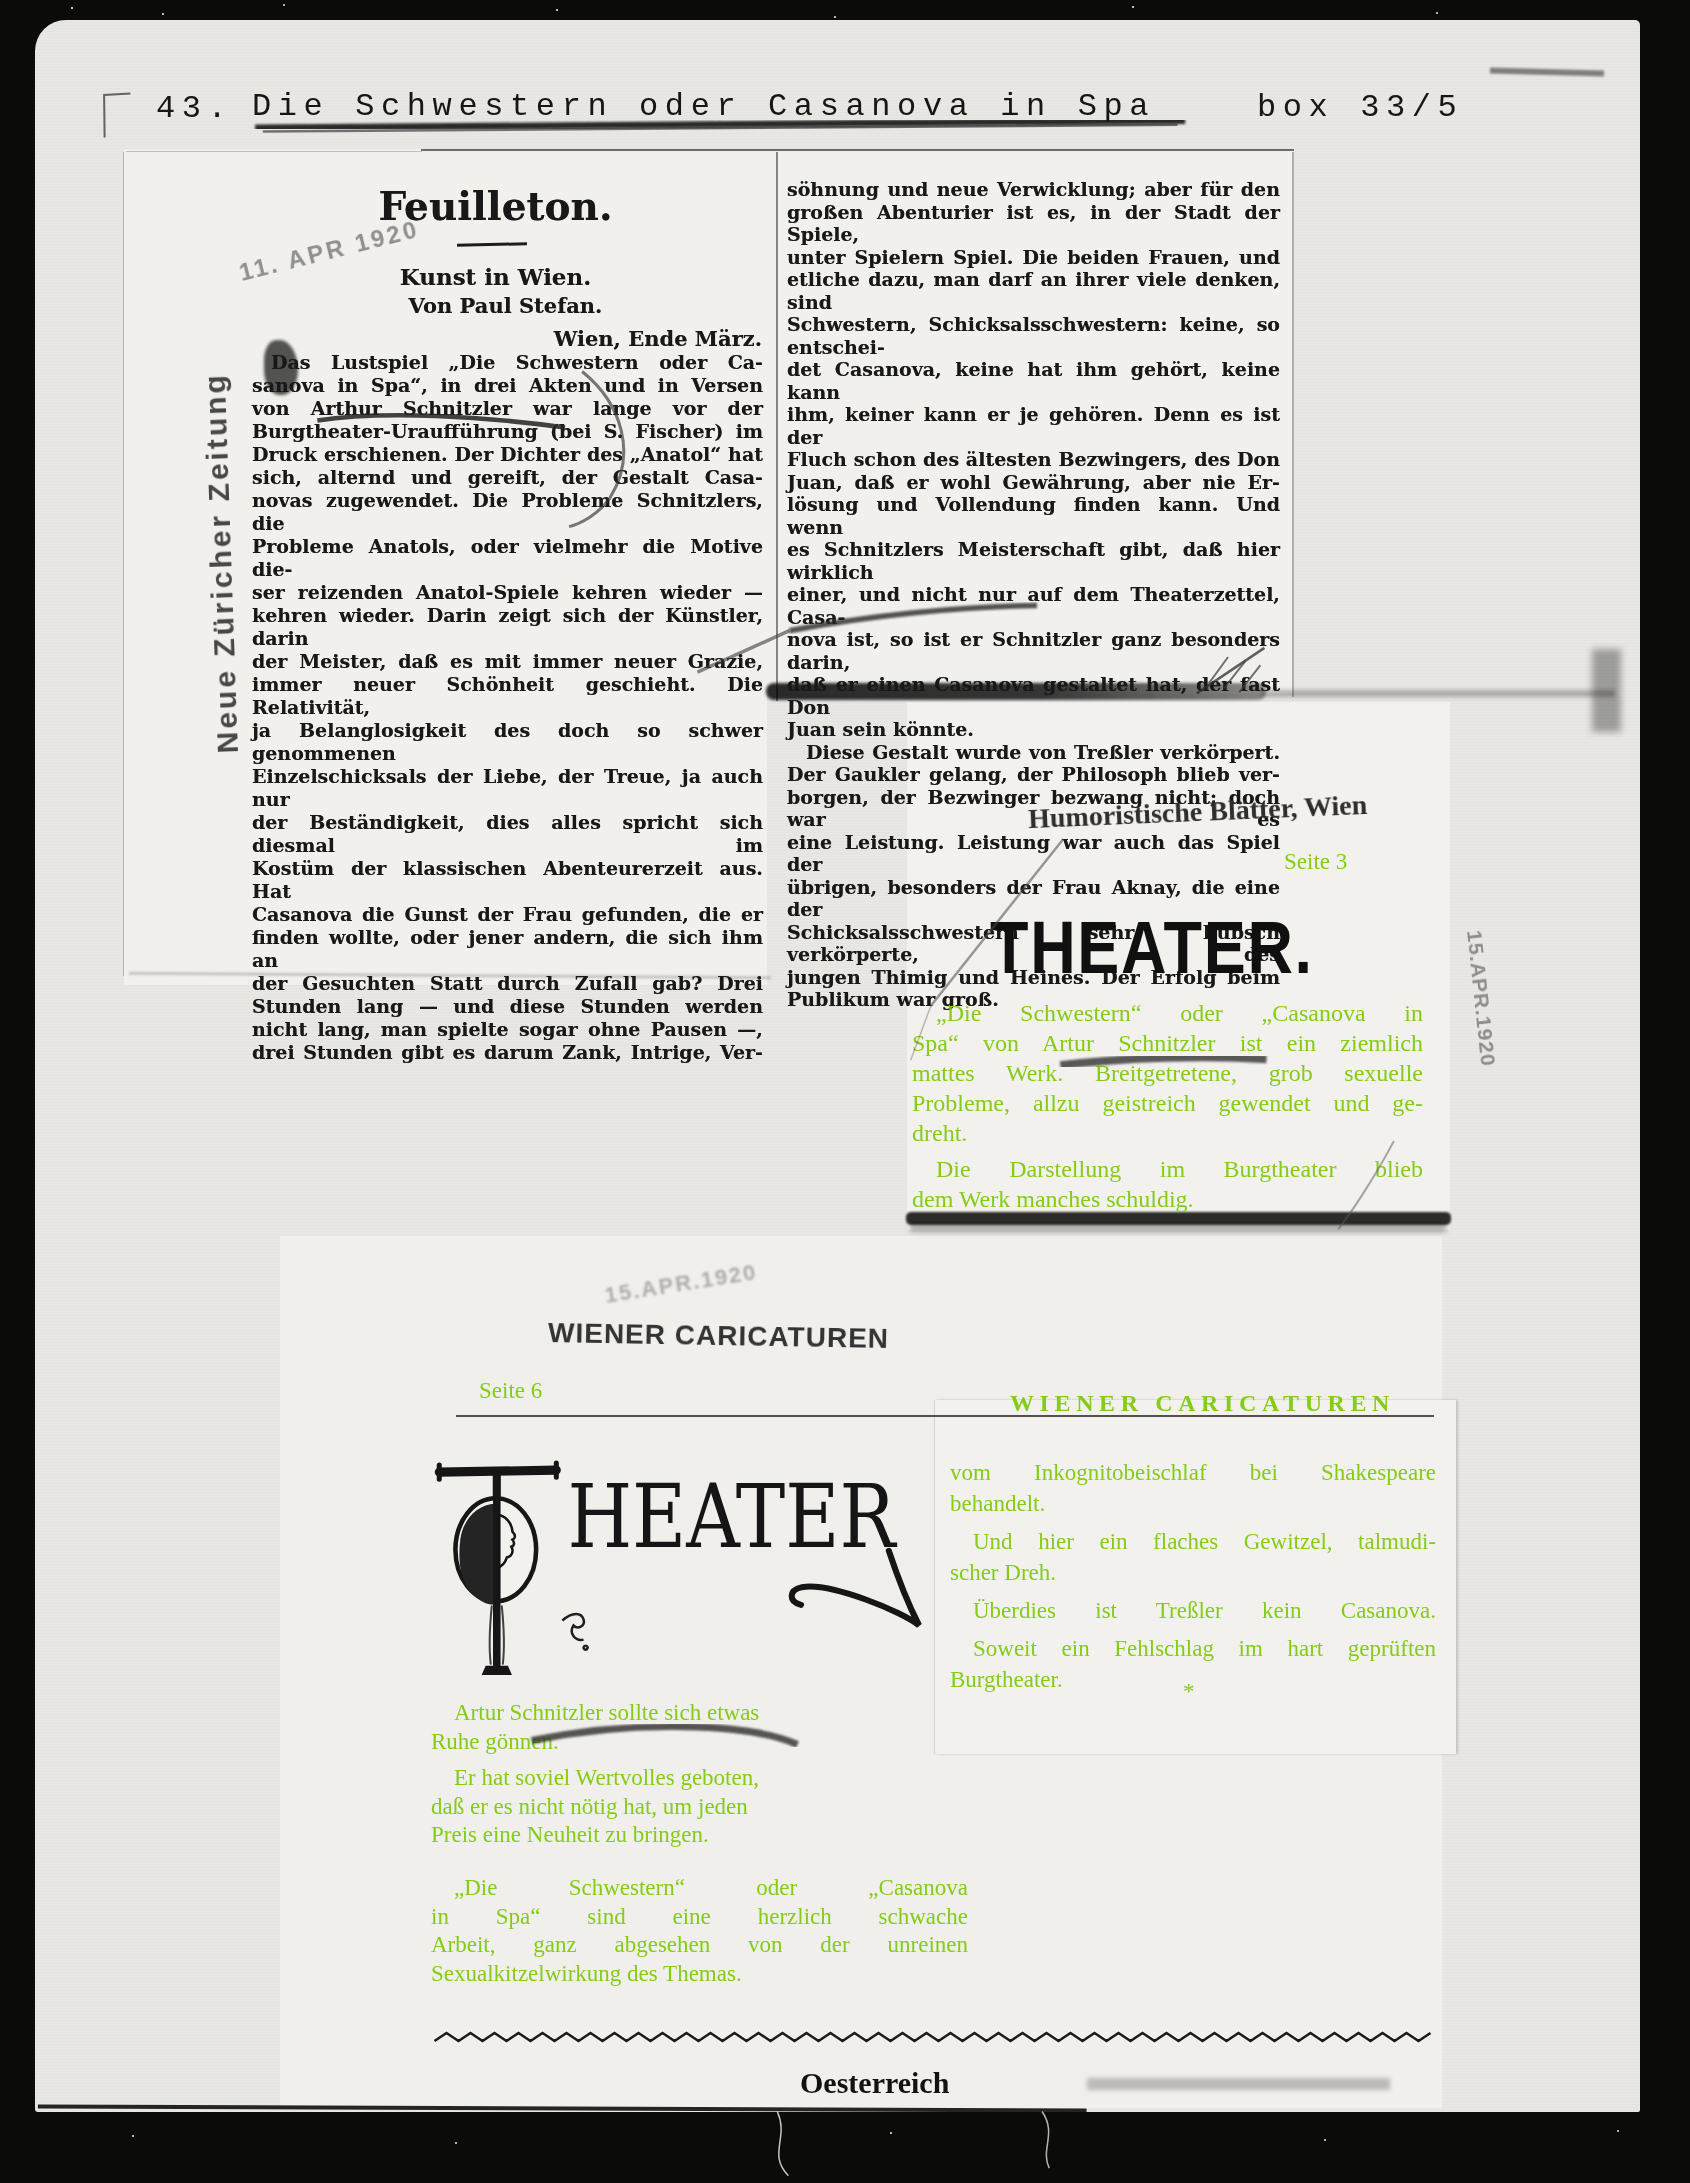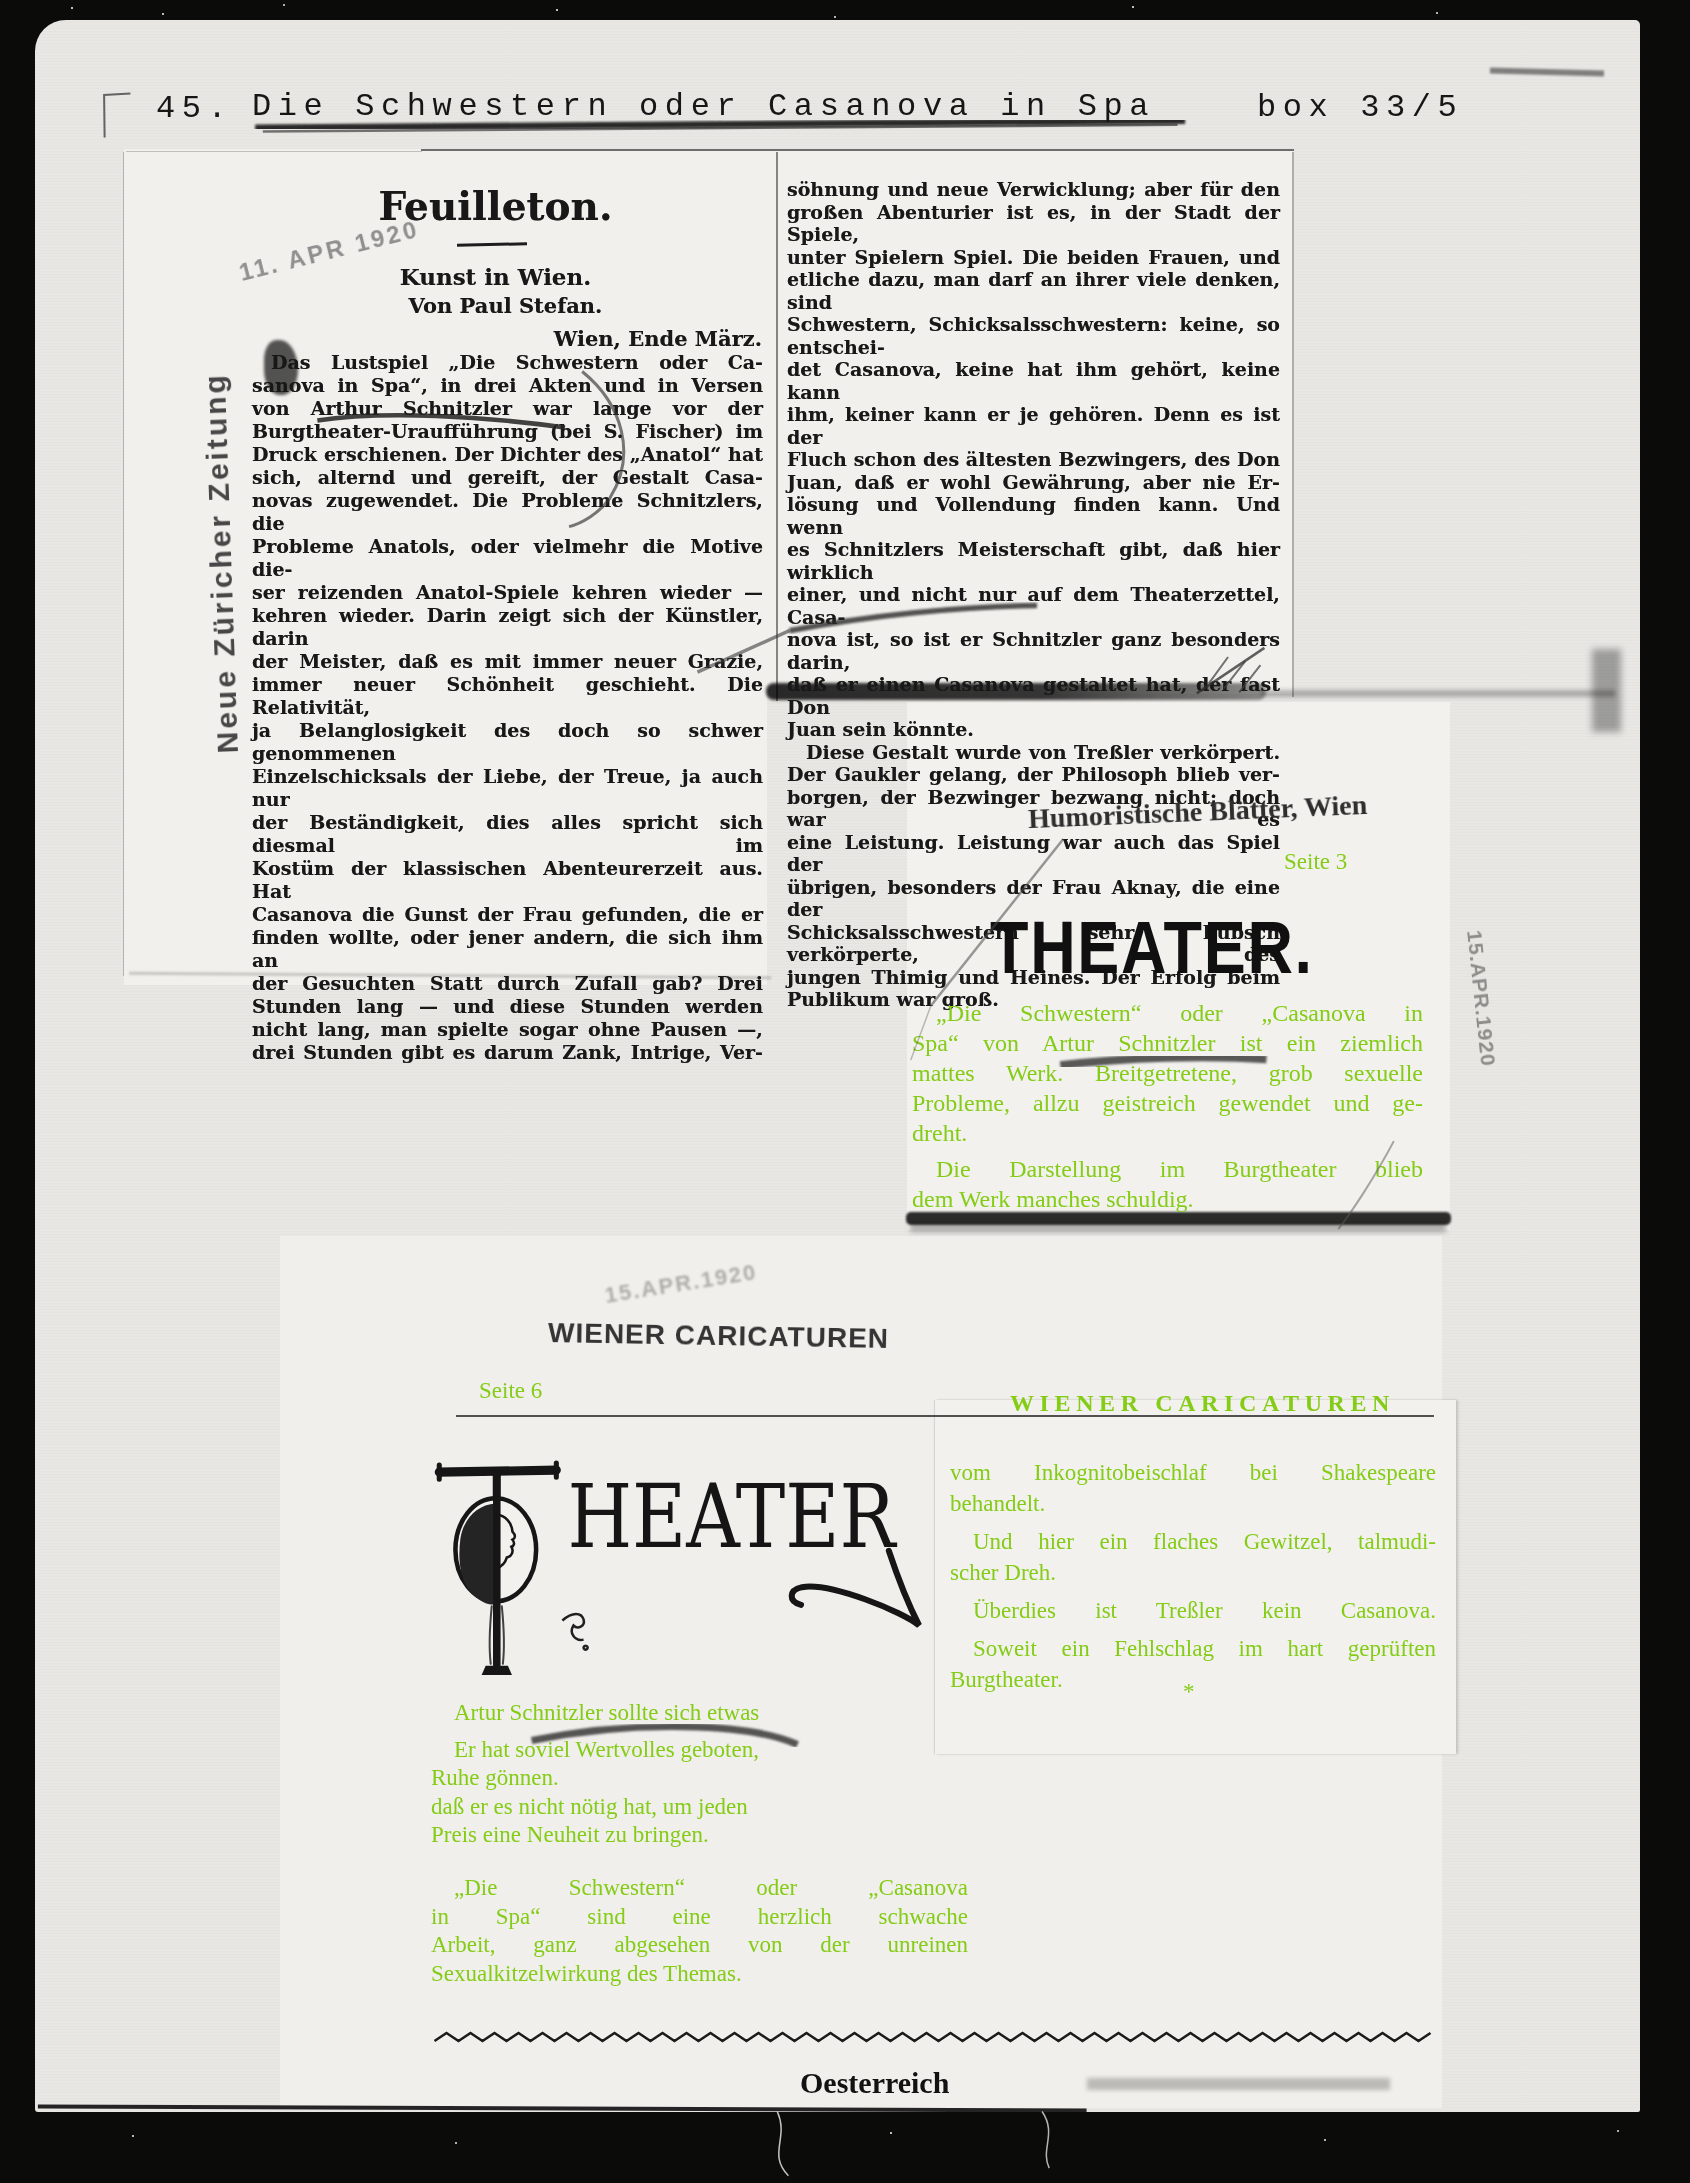--- a/index.html
+++ b/index.html
@@ -123,21 +123,21 @@
   <div class="abs cutband"></div>
   <div class="abs cutband2"></div>
   <div class="abs p1shadow"></div>
   <div class="abs p2band"></div>
   <div class="abs p2band2"></div>
   <div class="abs blob"></div>
   <div class="abs trsmudge"></div>
   <div class="abs rstreak"></div>
   <div class="abs rsmudge2"></div>
 
-  <div class="abs mono header-num">45.</div>
+  <div class="abs mono header-num">43.</div>
   <div class="abs mono header-title">Die Schwestern oder Casanova in Spa</div>
   <div class="abs mono box-label">box 33/5</div>
 
   <div class="abs sans stamp stamp-nzz">Neue Züricher Zeitung</div>
   <div class="abs sans stamp-date1">11. APR 1920</div>
   <div class="abs frak rubric">Feuilleton.</div>
   <div class="abs rubric-divider"></div>
   <div class="abs frak art-title">Kunst in Wien.</div>
   <div class="abs frak byline">Von Paul Stefan.</div>
   <div class="abs frak dateline">Wien, Ende März.</div>
@@ -232,22 +232,22 @@
     </g>
     <text x="268" y="172" font-family="DejaVu Serif, serif" font-size="175" fill="#151515" textLength="650" lengthAdjust="spacingAndGlyphs">HEATER</text>
 
     <path d="M905,180 C925,240 948,295 965,328 C935,302 790,242 733,252 C706,258 706,280 731,287" stroke="#161616" stroke-width="12" fill="none" stroke-linecap="round"></path>
 
     <path d="M258,318 C278,300 296,302 300,316 C304,330 288,336 280,328 C270,344 284,360 300,356 M304,368 a4,4 0 1,0 .1,0" stroke="#202020" stroke-width="5" fill="none"></path>
   </svg>
 
   <div class="abs antiqua" id="c3col1">
       <div class="tline"><span> Artur Schnitzler sollte sich etwas</span></div>
+      <div class="tline"><span>Ruhe gönnen.</span></div>
       <div class="tline" style="margin-top: 8px;"><span> Er hat soviel Wertvolles geboten,</span></div>
-      <div class="tline"><span>Ruhe gönnen.</span></div>
       <div class="tline"><span>daß er es nicht nötig hat, um jeden</span></div>
       <div class="tline"><span>Preis eine Neuheit zu bringen.</span></div>
       <div class="tline full" style="margin-top: 24px;"><span> „Die Schwestern“ oder „Casanova</span></div>
       <div class="tline full"><span>in Spa“ sind eine herzlich schwache</span></div>
       <div class="tline full"><span>Arbeit, ganz abgesehen von der unreinen</span></div>
       <div class="tline"><span>Sexualkitzelwirkung des Themas.</span></div>
     </div>
   <div class="abs antiqua" id="c3col2">
       <div class="tline full"><span>vom Inkognitobeischlaf bei Shakespeare</span></div>
       <div class="tline"><span>behandelt.</span></div>

